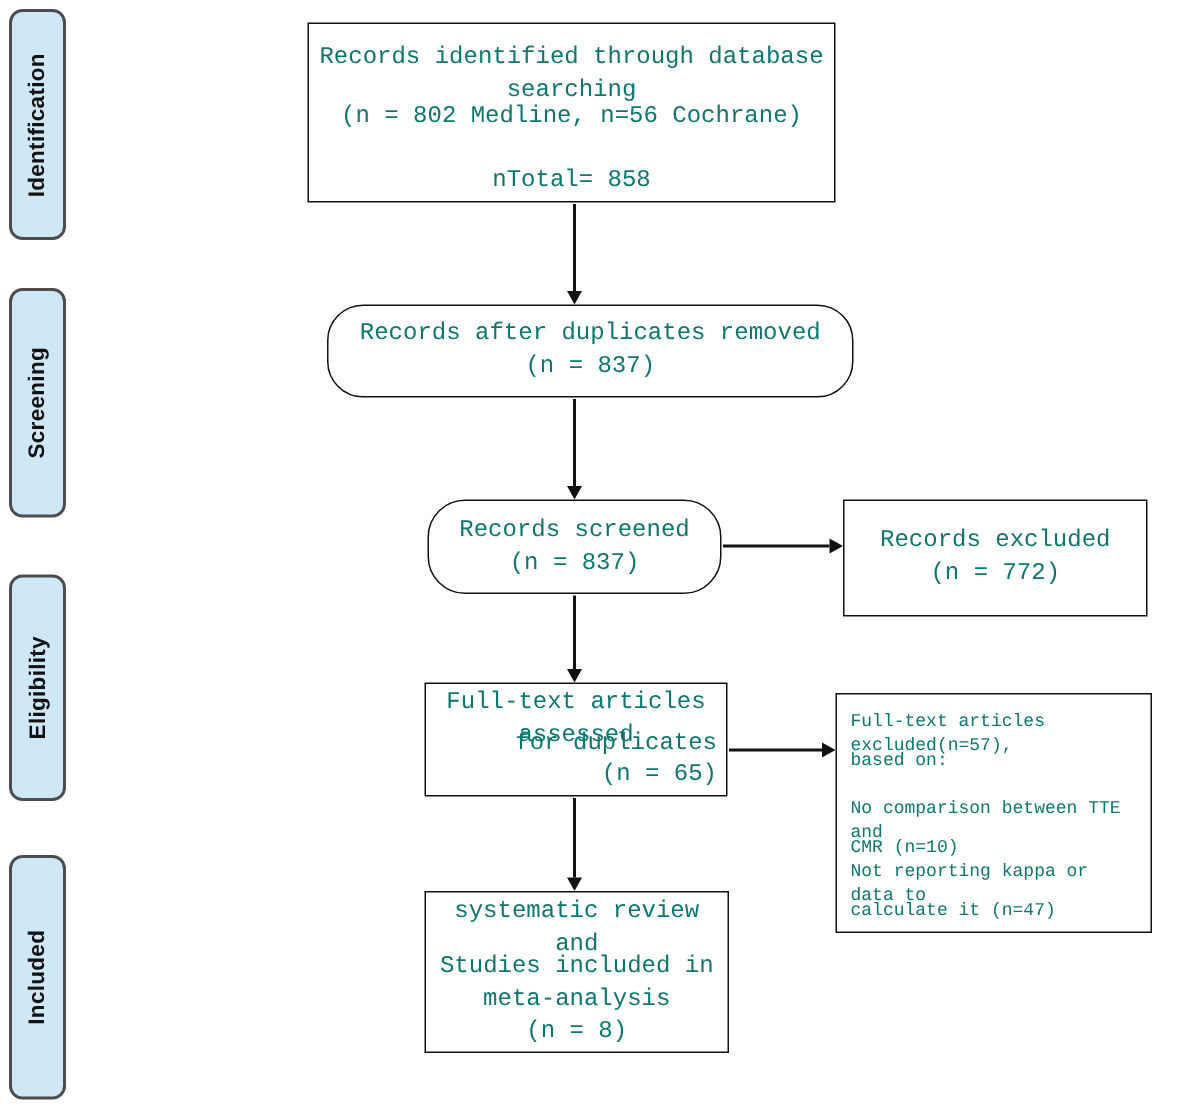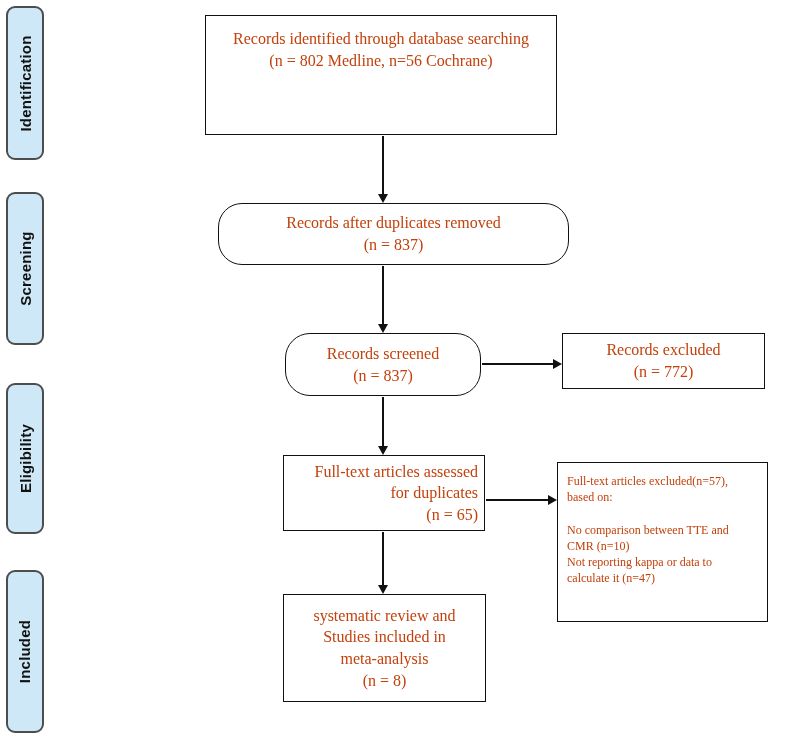--- a/index.html
+++ b/index.html
@@ -40,35 +40,35 @@
   #stage-identification { left: 6px;  top: 6px;   width: 38px; height: 154px; }
   #stage-screening      { left: 6px;  top: 192px; width: 38px; height: 153px; }
   #stage-eligibility    { left: 6px;  top: 383px; width: 38px; height: 151px; }
   #stage-included       { left: 6px;  top: 570px; width: 38px; height: 163px; }
 
   
   .box {
     position: absolute;
     background: #ffffff;
     border: 1.5px solid var(--box-border);
-    font-family: Liberation Serif, serif;
+    font-family: Liberation Mono, monospace;
     font-size: 16px;
     line-height: 1.35;
-    color: #c2410c;
+    color: #0f766e;
     text-align: center;
     display: flex;
     flex-direction: column;
     justify-content: center;
     padding: 2px 6px;
   }
   .box .line { min-height: 1.35em; }
   #box-identified        { left: 205px; top: 15px;  width: 352px; height: 120px; justify-content: flex-start; padding-top: 12px; }
   #box-duplicates        { left: 218px; top: 203px; width: 351px; height: 62px; border-radius: 24px; }
   #box-screened          { left: 285px; top: 333px; width: 196px; height: 63px; border-radius: 25px; }
-  #box-records-excluded  { left: 562px; top: 333px; width: 203px; height: 56px; }
+  #box-records-excluded  { left: 562px; top: 333px; width: 203px; height: 78px; }
   #box-fulltext-assessed { left: 283px; top: 455px; width: 202px; height: 76px; align-items: flex-end; }
   #box-fulltext-excluded {
     left: 557px; top: 462px; width: 211px; height: 160px;
     text-align: left; justify-content: flex-start;
     padding: 10px 6px 6px 9px; font-size: 12px;
   }
   #box-included-studies  { left: 283px; top: 594px; width: 203px; height: 108px; }
 
   
   .arrow-v {
@@ -119,20 +119,21 @@
     <span class="stage-label">Eligibility</span>
   </div>
   <div class="stage" id="stage-included">
     <span class="stage-label">Included</span>
   </div>
 
   <div class="box" id="box-identified">
     <div class="line">Records identified through database searching</div>
     <div class="line">(n = 802 Medline, n=56 Cochrane)</div>
     <div class="line"></div>
+    <div class="line">nTotal= 858</div>
   </div>
 
   <div class="box" id="box-duplicates">
     <div class="line">Records after duplicates removed</div>
     <div class="line">(n = 837)</div>
   </div>
 
   <div class="box" id="box-screened">
     <div class="line">Records screened</div>
     <div class="line">(n = 837)</div>

